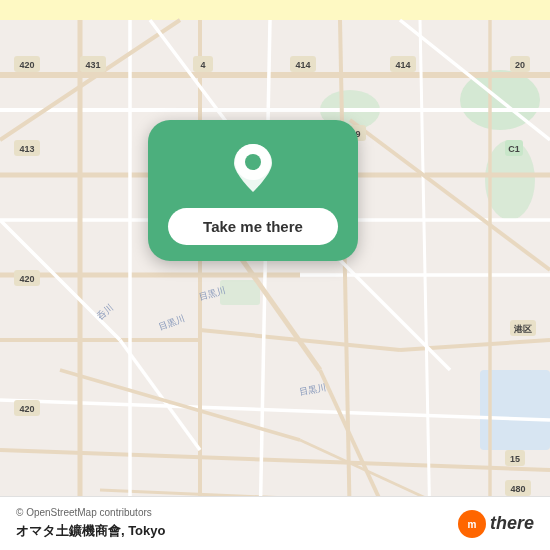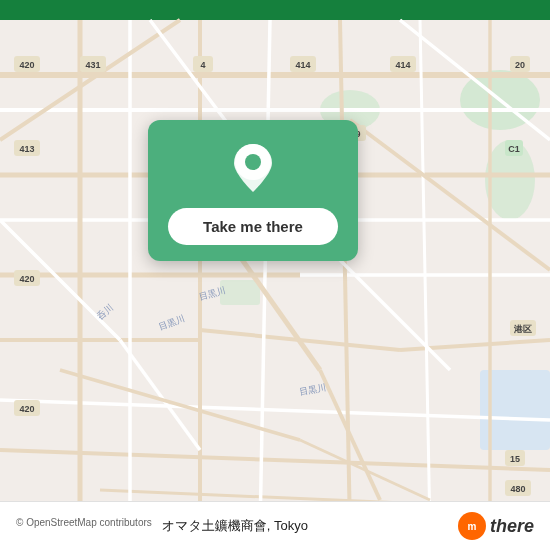--- a/index.html
+++ b/index.html
@@ -9,32 +9,32 @@
       height: 550px;
       overflow: hidden;
       font-family: Arial, sans-serif;
       position: relative;
     }
 
     #map-container {
       width: 550px;
       height: 550px;
       position: relative;
-      background-color: #15803d;
+      background-color: #fef9c3;
       overflow: hidden;
     }
 
     
     .action-card {
       position: absolute;
       top: 120px;
       left: 148px;
       width: 210px;
       background-color: #4caf7d;
-      border-radius: 12px;
+      border-radius: 22px;
       display: flex;
       flex-direction: column;
       align-items: center;
       padding: 20px 20px 16px 20px;
       box-shadow: 0 4px 16px rgba(0,0,0,0.25);
       z-index: 10;
     }
 
     .location-pin {
       width: 48px;
@@ -65,32 +65,33 @@
       padding: 10px 16px;
       display: flex;
       align-items: center;
       justify-content: space-between;
       z-index: 20;
       border-top: 1px solid #e0e0e0;
     }
 
     .bottom-left {
       display: flex;
-      gap: 10px;
+      flex-direction: column;
+      gap: 4px;
     }
 
     .osm-credit {
       font-size: 10px;
       color: #666;
     }
 
     .place-name {
       font-size: 13px;
       color: #222;
-      font-weight: 400;
+      font-weight: 700;
     }
 
     .moovit-logo {
       display: flex;
       align-items: center;
       gap: 4px;
     }
 
     .moovit-icon {
       width: 28px;

